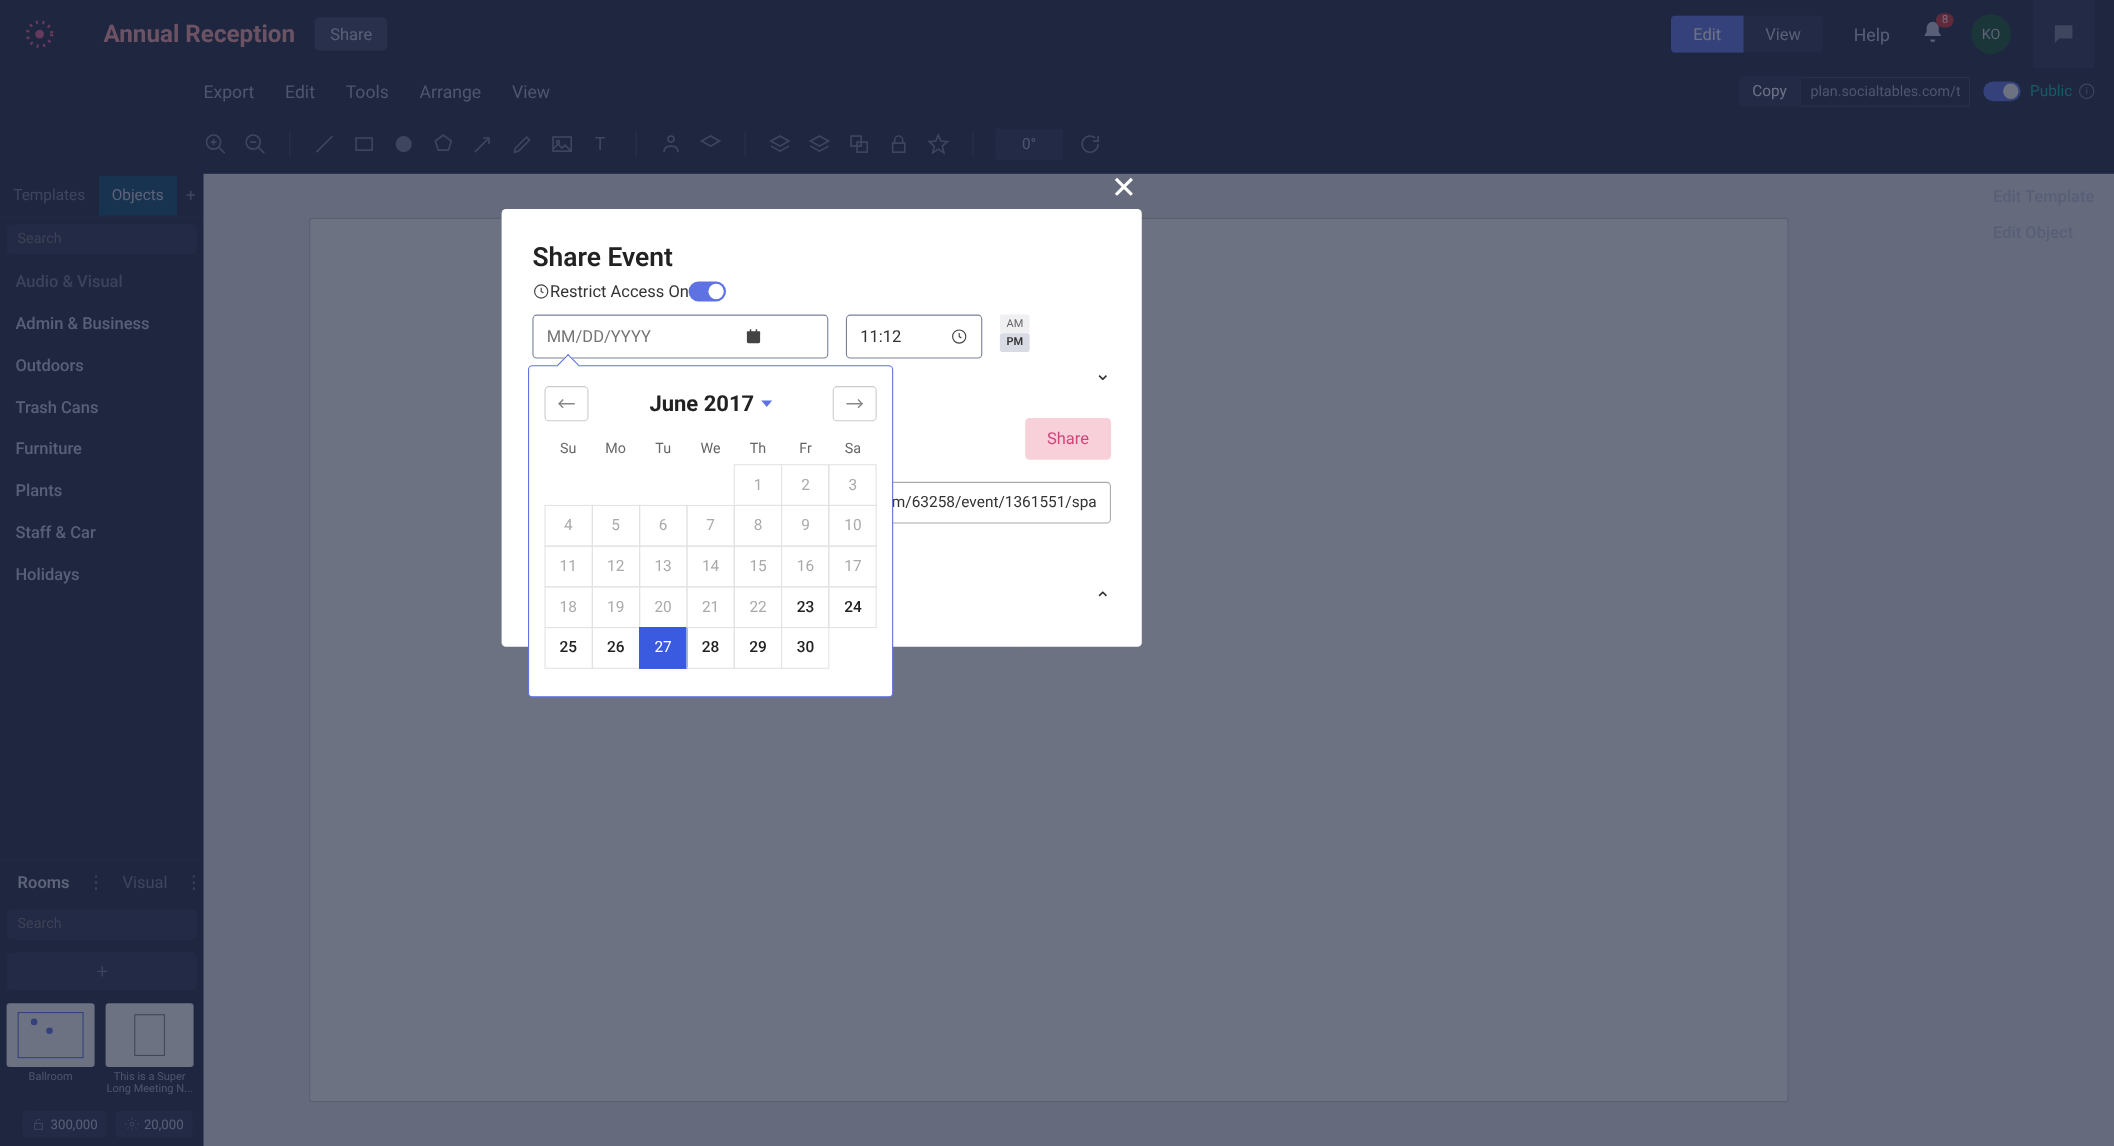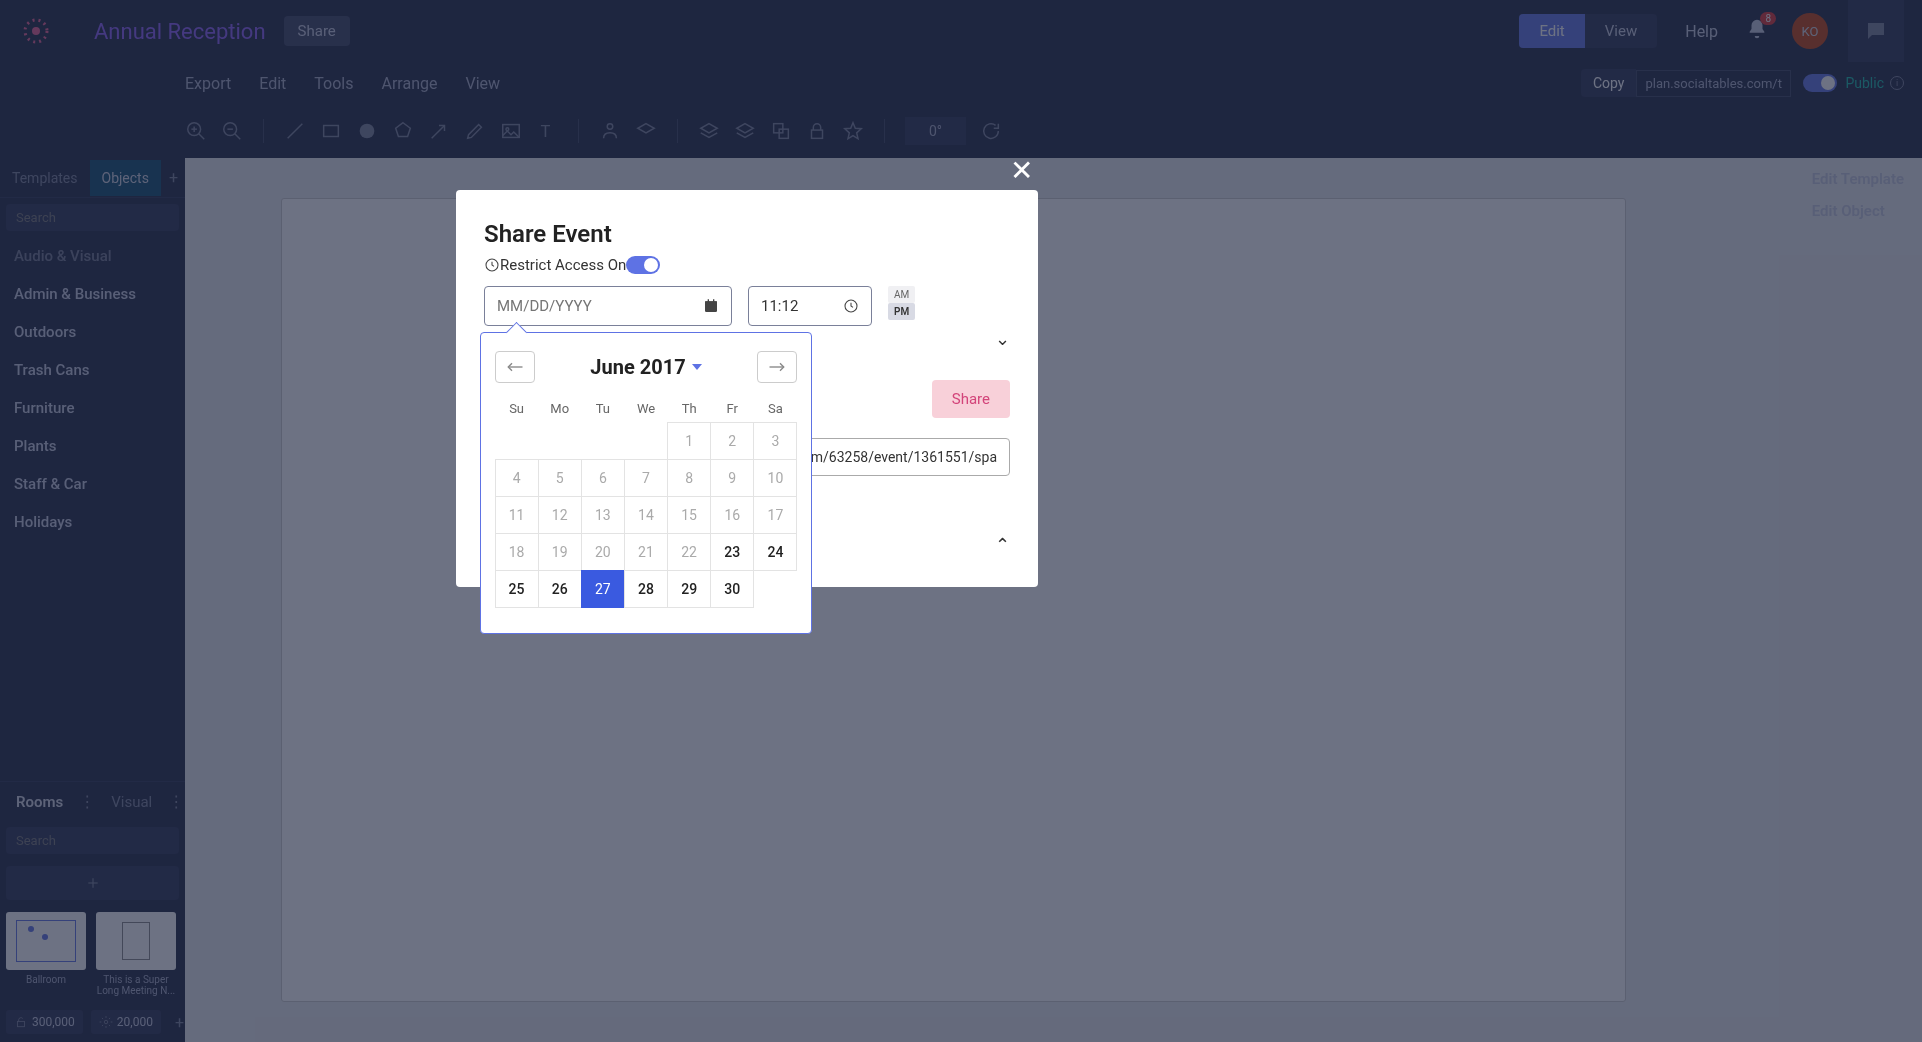--- a/index.html
+++ b/index.html
@@ -2,31 +2,31 @@
 <html><head>
 <meta charset="utf-8">
 <style>
 * { margin: 0; padding: 0; box-sizing: border-box; font-family: -apple-system, BlinkMacSystemFont, "Segoe UI", Roboto, sans-serif; }
 body { width: 1922px; height: 1042px; background: #1e2640; color: #fff; overflow: hidden; position: relative; }
 
 
 .top-header { height: 62px; background: #1e2640; display: flex; align-items: center; padding: 0 18px; }
 .logo { width: 36px; height: 36px; margin-right: 40px; }
 .logo-svg { width: 36px; height: 36px; }
-.event-title { font-size: 22px; color: #8b5cf6; font-weight: 400; margin-right: 18px; }
+.event-title { font-size: 22px; color: #fca5a5; font-weight: 700; margin-right: 18px; }
 .share-btn { background: #3b4260; color: #c4c8dc; border: none; padding: 6px 14px; border-radius: 4px; font-size: 15px; cursor: pointer; }
 .spacer { flex: 1; }
 .mode-tabs { display: flex; background: #2a3150; border-radius: 4px; overflow: hidden; margin-right: 28px; }
 .mode-tab { padding: 8px 20px; font-size: 15px; color: #c4c8dc; cursor: pointer; }
 .mode-tab.active { background: #5e72e4; color: #fff; }
 .help-link { color: #c4c8dc; font-size: 16px; margin-right: 28px; cursor: pointer; }
 .bell { position: relative; margin-right: 24px; cursor: pointer; }
 .bell-svg { width: 22px; height: 22px; fill: #c4c8dc; }
 .badge { position: absolute; top: -6px; right: -8px; background: #d33; color: #fff; font-size: 10px; border-radius: 8px; padding: 1px 5px; }
-.avatar { width: 36px; height: 36px; border-radius: 50%; background: #c2410c; display: flex; align-items: center; justify-content: center; font-size: 13px; color: #d0d3e0; margin-right: 12px; cursor: pointer; }
+.avatar { width: 36px; height: 36px; border-radius: 50%; background: #14532d; display: flex; align-items: center; justify-content: center; font-size: 13px; color: #d0d3e0; margin-right: 12px; cursor: pointer; }
 .chat-col { width: 56px; height: 62px; background: #2a3150; display: flex; align-items: center; justify-content: center; margin-left: 8px; }
 .chat-svg { width: 24px; height: 24px; fill: #7a8099; }
 
 
 .menu-bar { display: flex; align-items: center; height: 42px; padding-left: 185px; background: #1e2640; }
 .menu-item { color: #a6abc4; font-size: 16px; margin-right: 28px; cursor: pointer; }
 .menu-right { margin-left: auto; display: flex; align-items: center; margin-right: 18px; }
 .copy-btn { background: #2a3150; color: #fff; padding: 6px 12px; border-radius: 4px 0 0 4px; font-size: 14px; cursor: pointer; }
 .url-field { background: #1e2640; border: 1px solid #3b4260; color: #a6abc4; padding: 5px 8px; font-size: 13px; width: 155px; }
 .toggle-pub { display: flex; align-items: center; margin-left: 12px; }
@@ -56,21 +56,21 @@
 .rooms-sec { border-top: 1px solid #2a3150; }
 .rooms-head { display: flex; align-items: center; padding: 10px 6px; }
 .rooms-tab { color: #d0d3e0; font-size: 15px; font-weight: 600; padding: 0 10px; }
 .rooms-tab.dim { color: #7a8099; font-weight: 400; }
 .dots { color: #7a8099; padding: 0 6px; cursor: pointer; }
 .add-row { background: #2a3150; display: flex; align-items: center; justify-content: center; padding: 10px; cursor: pointer; margin: 6px; border-radius: 4px; }
 .thumbs { display: flex; gap: 10px; padding: 6px; }
 .thumb { width: 80px; text-align: center; cursor: pointer; }
 .thumb-box { width: 80px; height: 58px; background: #fff; border-radius: 3px; position: relative; }
 .thumb-label { font-size: 10px; color: #a6abc4; margin-top: 4px; line-height: 1.1; word-break: break-word; }
-.stat-row { display: flex; gap: 8px; padding: 8px 6px; align-items: center; }
+.stat-row { display: flex; gap: 8px; padding: 8px 20px; align-items: center; }
 .stat-chip { display: flex; align-items: center; gap: 4px; background: #2a3150; padding: 5px 8px; border-radius: 3px; font-size: 12px; color: #c4c8dc; }
 .chip-ico { width: 14px; height: 14px; fill: none; stroke: #7a8099; stroke-width:1.5; }
 
 
 .canvas-wrap { position: absolute; left: 185px; top: 158px; right: 0; bottom: 0; background: #e9eaed; }
 .canvas-inner { position: absolute; left: 96px; top: 40px; right: 296px; bottom: 40px; background: #fff; border: 1px solid #ccc; border-radius: 3px; }
 
 
 .right-labels { position: absolute; right: 18px; top: 170px; display: flex; flex-direction: column; gap: 14px; }
 .right-label { color: #c4c8dc; font-size: 15px; font-weight: 600; cursor: pointer; }
@@ -83,21 +83,21 @@
 .modal { position: absolute; left: 456px; top: 190px; width: 582px; background: #fff; border-radius: 4px; z-index: 55; padding: 30px 28px 32px; color: #333; }
 .modal h2 { font-size: 24px; font-weight: 600; color: #222; margin-bottom: 8px; }
 .restrict-row { display: flex; align-items: center; margin-bottom: 12px; }
 .clock-ico { width: 16px; height: 16px; stroke: #444; fill: none; stroke-width:1.6; }
 .restrict-row span { font-size: 15px; color: #333; }
 .toggle-on { width: 34px; height: 18px; background: #5e72e4; border-radius: 10px; position: relative; cursor: pointer; }
 .toggle-on::after { content: ""; position: absolute; right: 2px; top: 2px; width: 14px; height: 14px; background: #fff; border-radius: 50%; }
 
 .dt-row { display: flex; gap: 16px; align-items: flex-start; }
 .date-input, .time-input { display: flex; align-items: center; border: 1px solid #7a8099; border-radius: 4px; padding: 10px 12px; font-size: 15px; }
-.date-input { width: 248px; justify-content: space-between; }
+.date-input { width: 269px; justify-content: flex-start; }
 .date-input input { border: none; outline: none; width: 180px; font-size: 15px; color: #999; }
 .time-input { width: 124px; justify-content: space-between; }
 .time-input span { color: #333; }
 .cal-ico { width: 16px; height: 16px; fill: #444; }
 .ampm { display: flex; flex-direction: column; gap: 0; }
 .ampm-btn { font-size: 10px; padding: 3px 6px; background: #f0f0f3; color: #666; border: none; border-radius: 2px; cursor: pointer; }
 .ampm-btn.sel { background: #d8dae4; color: #333; font-weight: 600; }
 
 .perm-sect { margin-top: 54px; }
 .share-btn2 { background: #f8d0d9; color: #d3447a; border: none; padding: 10px 20px; border-radius: 4px; font-size: 15px; cursor: pointer; margin-left: auto; }

